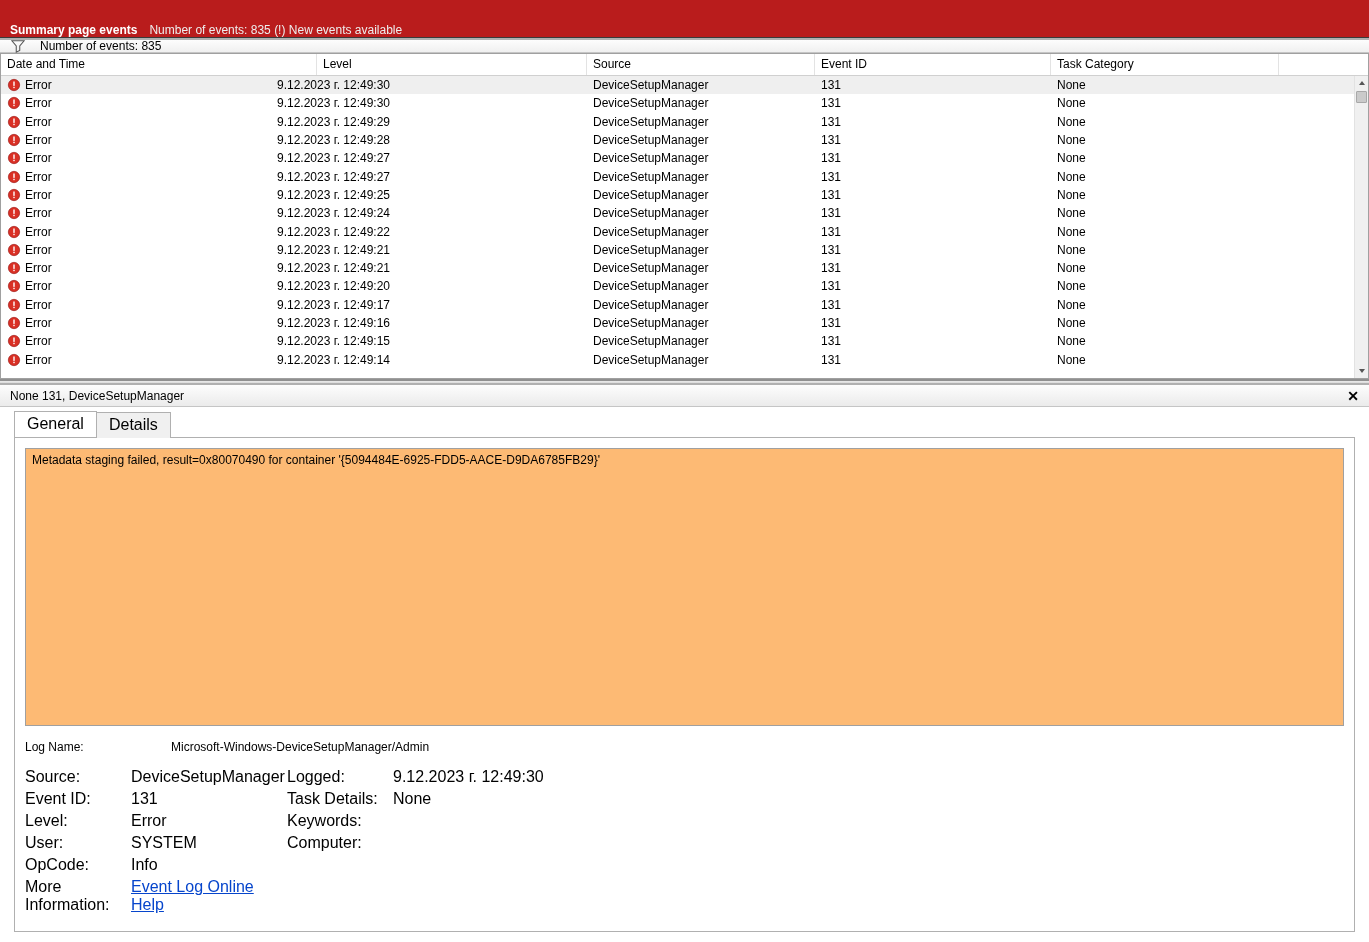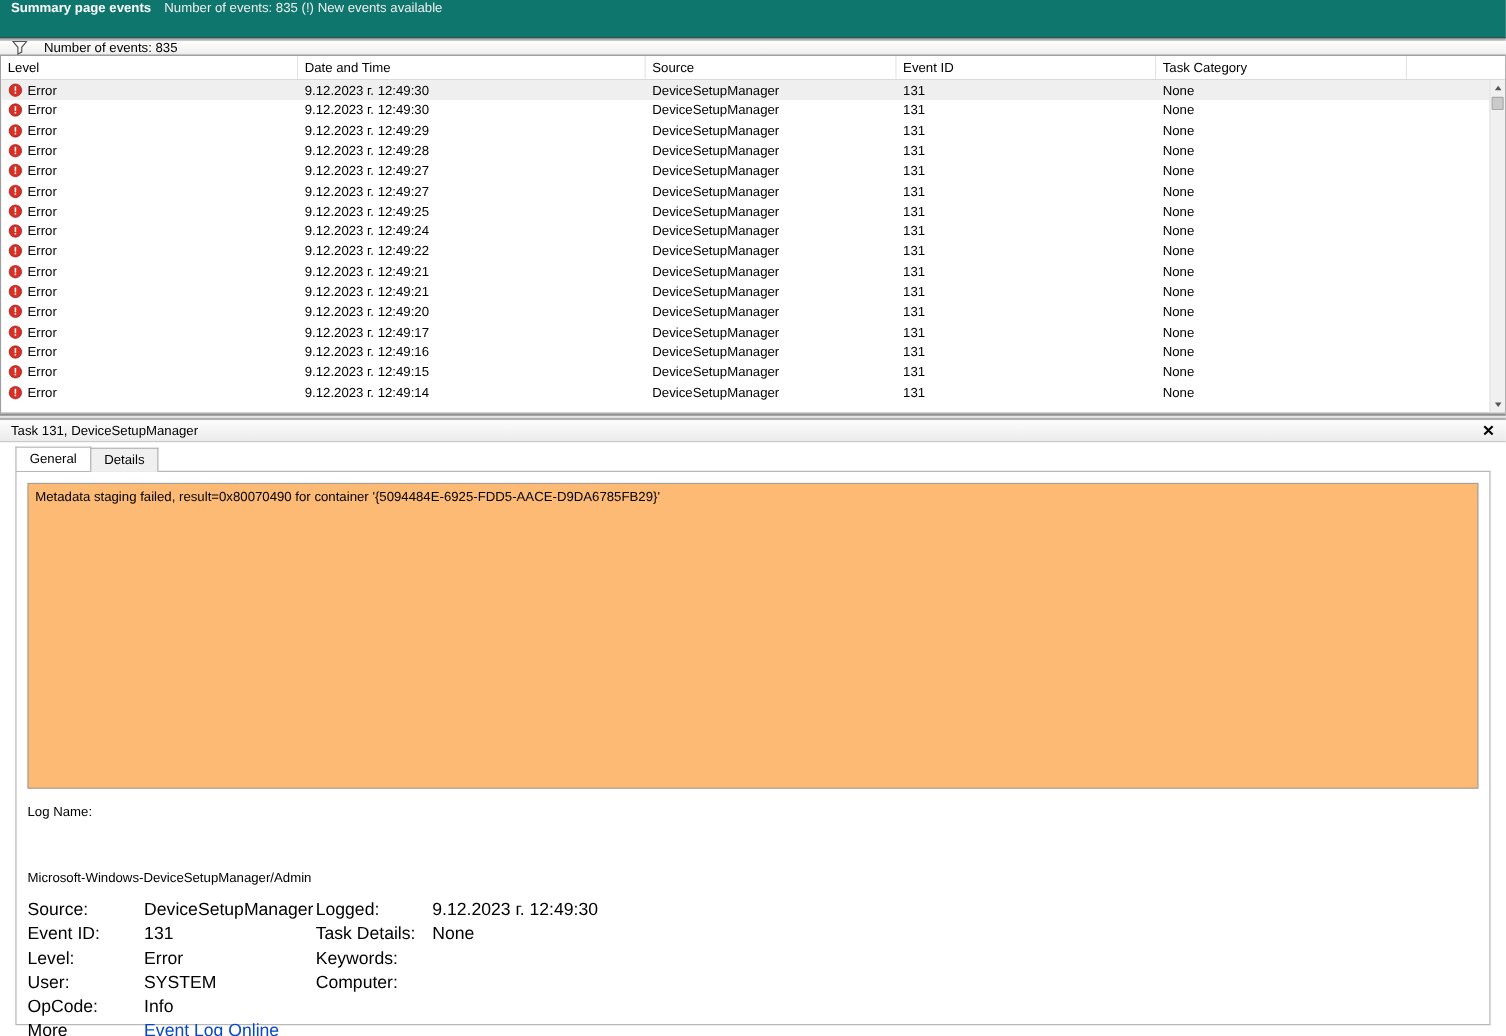--- a/index.html
+++ b/index.html
@@ -9,25 +9,25 @@
     font-size: 12px;
     color: #000;
     background: #fff;
     width: 1369px; height: 942px;
     overflow: hidden;
   }
   .root { width: 1369px; height: 942px; display: flex; flex-direction: column; }
 
   
   .topbar {
-    background: #0f766e;
+    background: #b91c1c;
     color: #fff;
     height: 38px;
     display: flex;
-    align-items: flex-start;
+    align-items: flex-end;
     padding: 0 10px;
     font-size: 12px;
     border-bottom: 1px solid #3a3a3a;
   }
   .topbar .title { font-weight: 600; margin-right: 12px; }
   .topbar .sub { color: #eee; }
 
   
   .filterbar {
     display: flex;
@@ -121,21 +121,21 @@
   .tabs {
     display:flex;
     padding: 4px 14px 0 14px;
   }
   .tab {
     padding: 3px 12px;
     border:1px solid #B0B0B0;
     border-bottom:none;
     margin-right:-1px;
     background:#F0F0F0;
-    font-size:12px;
+    font-size:16px;
     position:relative;
     top:1px;
   }
   .tab.active {
     background:#fff;
     top:0;
     padding-bottom:4px;
   }
 
   .tabpage {
@@ -162,21 +162,21 @@
     display:grid;
     grid-template-columns: 100px 150px 100px 260px;
     row-gap:4px;
     column-gap:6px;
     align-items:center;
     font-size:16px;
   }
   .meta .mlabel { color:#000; }
   .meta .mval { color:#000; }
   .meta .link { color:#0645CC; text-decoration:underline; cursor:pointer; }
-  .lognamerow { display:flex; gap:46px; margin-top:14px;flex-direction:column; }
+  .lognamerow { display:flex; gap:46px; margin-top:14px; }
   .lognamerow .mlabel { width:100px; }
 
   .col-level { width: 270px; }
   .col-date  { width: 316px; }
   .col-src   { width: 228px; }
   .col-eid   { width: 236px; padding-right:10px;}
   .col-task  { width: 228px; }
 
   .erricon {
     width:14px; height:14px; display:inline-flex; align-items:center; justify-content:center;
@@ -196,22 +196,22 @@
     <span class="funnel">
       <svg width="14" height="14" viewBox="0 0 16 16">
           <path d="M1 2 h14 L10 8 v5 l-4 2 V8 Z" fill="none" stroke="#555" stroke-width="1.2"></path>
         </svg>
     </span>
     <span class="count">Number of events: 835</span>
   </div>
 
   <div class="gridwrap">
     <div class="gridhead">
+      <div class="hcell col-date">Date and Time</div>
       <div class="hcell col-level">Level</div>
-      <div class="hcell col-date">Date and Time</div>
       <div class="hcell col-src">Source</div>
       <div class="hcell col-eid">Event ID</div>
       <div class="hcell col-task">Task Category</div>
     </div>
     <div class="gridbody">
       <div class="rows" id="rows-container">
           <div class="row sel">
             <div class="cell col-level level">
               <span class="erricon">
                 <svg width="14" height="14" viewBox="0 0 16 16">
@@ -481,21 +481,21 @@
               <path d="M4 6 L1 2 H7 Z" fill="#555"></path>
             </svg>
         </div>
       </div>
     </div>
   </div>
 
   <div class="splitter"></div>
 
   <div class="detailhead">
-    <span>Task 131, DeviceSetupManager</span>
+    <span>None 131, DeviceSetupManager</span>
     <span class="closebtn">✕</span>
   </div>
 
   <div class="tabs">
     <div class="tab active">General</div>
     <div class="tab">Details</div>
   </div>
 
   <div class="tabpage">
     <div class="msgbox">Metadata staging failed, result=0x80070490 for container '{5094484E-6925-FDD5-AACE-D9DA6785FB29}'</div>

